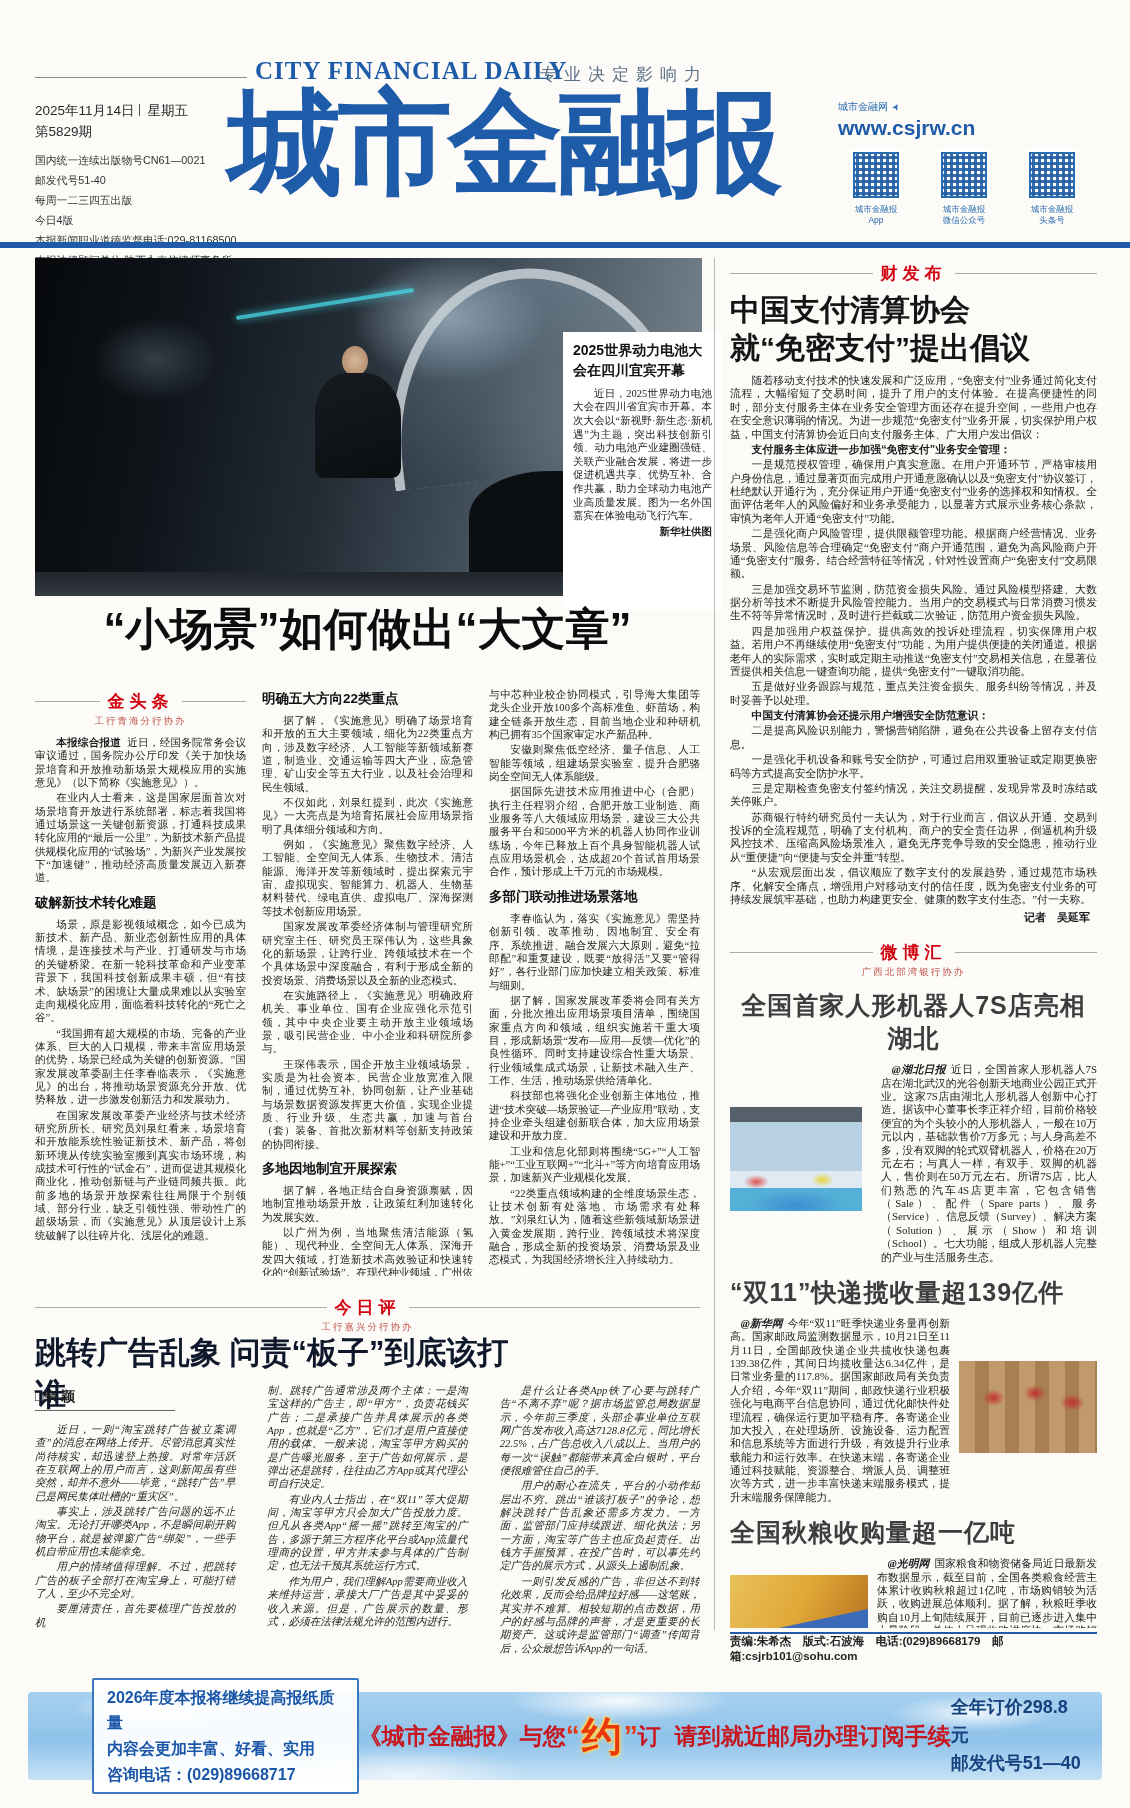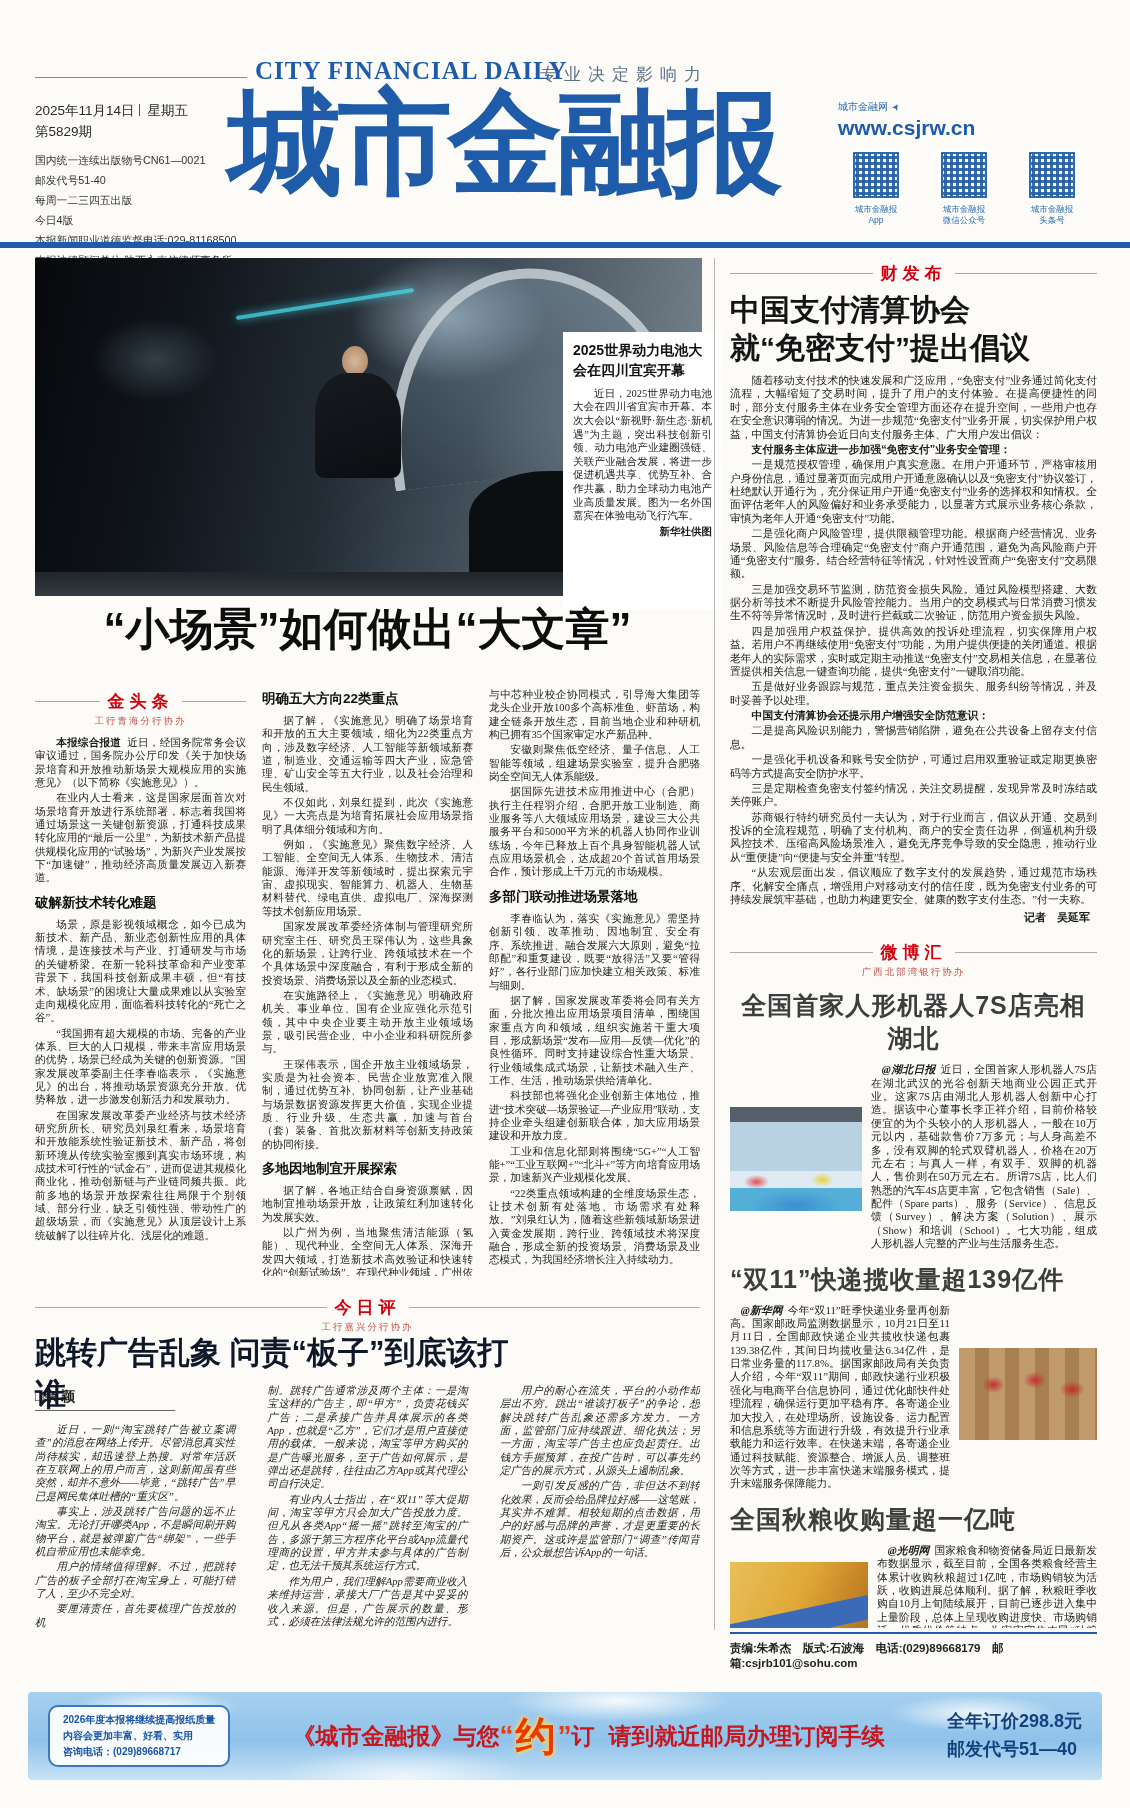--- a/index.html
+++ b/index.html
@@ -89,30 +89,30 @@
       radial-gradient(16px 12px at 25% 40%, #c03030, transparent 70%),
       radial-gradient(16px 12px at 55% 35%, #c03030, transparent 70%),
       radial-gradient(18px 12px at 82% 45%, #c03030, transparent 70%),
       repeating-linear-gradient(90deg, #c09a6a 0 16px, #a87f50 16px 30px),
       linear-gradient(#5a5248,#7a6450);}
   .wimg3{width:138px;height:108px;margin-top:18px;background:
       linear-gradient(115deg, #e8c05a 0%, #e0a838 45%, #c88828 70%, #a86820 100%),
       #d09830;position:relative;overflow:hidden;}
   .wimg3::before{content:"";position:absolute;left:-10%;top:45%;width:120%;height:22%;background:#3a6ab8;transform:rotate(-12deg);}
   .wimg3::after{content:"";position:absolute;left:0;bottom:0;width:100%;height:14%;background:#a84030;}
-  .redit{position:absolute;left:730px;top:1632px;width:367px;border-top:2px solid #1e5ba9;padding-top:7px;font-size:11.5px;font-weight:bold;color:#222;font-family:"Liberation Sans","DejaVu Sans",sans-serif;}
+  .redit{position:absolute;left:730px;top:1632px;width:367px;border-top:2px solid #1e5ba9;font-size:11.5px;font-weight:bold;color:#222;font-family:"Liberation Sans","DejaVu Sans",sans-serif;}
 
   
   .banner{position:absolute;left:28px;top:1692px;width:1074px;height:88px;border-radius:4px;display:flex;align-items:center;justify-content:space-between;padding:0 20px;box-sizing:border-box;background:
       radial-gradient(120px 26px at 12% 18%, rgba(255,255,255,.95), transparent 70%),
       radial-gradient(160px 30px at 55% 10%, rgba(255,255,255,.9), transparent 70%),
       radial-gradient(120px 26px at 88% 24%, rgba(255,255,255,.85), transparent 70%),
       radial-gradient(180px 40px at 35% 95%, rgba(255,255,255,.7), transparent 70%),
       linear-gradient(180deg,#a6d0ef 0%,#8fc2ea 55%,#c6e2f5 100%);}
-  .bn-left{background:rgba(255,255,255,.93);border:2px solid #3a78c0;border-radius:10px;padding:5px 13px;color:#1a56a8;font-size:10px;font-weight:bold;line-height:1.6;font-family:"Liberation Sans","DejaVu Sans",sans-serif;}
+  .bn-left{background:rgba(255,255,255,.93);border:2px solid #3a78c0;border-radius:2px;padding:5px 13px;color:#1a56a8;font-size:16px;font-weight:bold;line-height:1.6;font-family:"Liberation Sans","DejaVu Sans",sans-serif;margin-left:44px;}
   .bn-center{color:#c8161e;font-size:23px;font-weight:900;font-family:"Liberation Sans","DejaVu Sans",sans-serif;display:flex;align-items:center;white-space:nowrap;}
   .bn-yue{font-size:40px;color:#e8380d;margin:0 2px;text-shadow:1px 1px 0 #ffd34d,-1px -1px 0 #ffd34d,0 0 6px #ffe28a;}
   .bn-q{font-size:28px;color:#e8380d;}
   .bn-post{margin-left:14px;}
   .bn-right{color:#15417e;font-size:18px;font-weight:bold;line-height:1.55;text-align:left;font-family:"Liberation Sans","DejaVu Sans",sans-serif;}
 </style>
 </head>
 <body>
 
 <div id="page">
@@ -244,20 +244,21 @@
       <p class="p">事实上，涉及跳转广告问题的远不止淘宝。无论打开哪类App，不是瞬间刷开购物平台，就是被弹窗广告“绑架”，一些手机自带应用也未能幸免。</p>
       <p class="p">用户的情绪值得理解。不过，把跳转广告的板子全部打在淘宝身上，可能打错了人，至少不完全对。</p>
       <p class="p">要厘清责任，首先要梳理广告投放的机</p>
     </div>
     <div class="col">
       <p class="p" style="text-indent:0;">制。跳转广告通常涉及两个主体：一是淘宝这样的广告主，即“甲方”，负责花钱买广告；二是承接广告并具体展示的各类App，也就是“乙方”，它们才是用户直接使用的载体。一般来说，淘宝等甲方购买的是广告曝光服务，至于广告如何展示，是弹出还是跳转，往往由乙方App或其代理公司自行决定。</p>
       <p class="p">有业内人士指出，在“双11”等大促期间，淘宝等甲方只会加大广告投放力度。但凡从各类App“摇一摇”跳转至淘宝的广告，多源于第三方程序化平台或App流量代理商的设置，甲方并未参与具体的广告制定，也无法干预其系统运行方式。</p>
       <p class="p">作为用户，我们理解App需要商业收入来维持运营，承接大厂广告是其中妥妥的收入来源。但是，广告展示的数量、形式，必须在法律法规允许的范围内进行。</p>
     </div>
     <div class="col">
+      <p class="p">是什么让各类App铁了心要与跳转广告“不离不弃”呢？据市场监管总局数据显示，今年前三季度，头部企事业单位互联网广告发布收入高达7128.8亿元，同比增长22.5%，占广告总收入八成以上。当用户的每一次“误触”都能带来真金白银时，平台便很难管住自己的手。</p>
       <p class="p">用户的耐心在流失，平台的小动作却层出不穷。跳出“谁该打板子”的争论，想解决跳转广告乱象还需多方发力。一方面，监管部门应持续跟进、细化执法；另一方面，淘宝等广告主也应负起责任。出钱方手握预算，在投广告时，可以事先约定广告的展示方式，从源头上遏制乱象。</p>
       <p class="p">一则引发反感的广告，非但达不到转化效果，反而会给品牌拉好感——这笔账，其实并不难算。相较短期的点击数据，用户的好感与品牌的声誉，才是更重要的长期资产。这或许是监管部门“调查”传闻背后，公众最想告诉App的一句话。</p>
     </div>
   </div>
 
   <div class="vdiv"></div>
 
   <div class="rcol">
     <div class="badge-row">
       <span class="bline"></span>
@@ -287,21 +288,21 @@
       <span class="bline"></span>
       <span class="badge">微博汇</span>
       <span class="bline"></span>
     </div>
     <div class="badge-sub">广西北部湾银行协办</div>
 
     <div class="w-head center">全国首家人形机器人7S店亮相湖北</div>
     <div class="witem">
       <div class="wimg wimg1"></div>
       <div class="wtext">
-        <p class="rp" style="text-indent:1em;"><b class="wsrc">@湖北日报</b><span>近日，全国首家人形机器人7S店在湖北武汉的光谷创新天地商业公园正式开业。这家7S店由湖北人形机器人创新中心打造。据该中心董事长李正祥介绍，目前价格较便宜的为个头较小的人形机器人，一般在10万元以内，基础款售价7万多元；与人身高差不多，没有双脚的轮式双臂机器人，价格在20万元左右；与真人一样，有双手、双脚的机器人，售价则在50万元左右。所谓7S店，比人们熟悉的汽车4S店更丰富，它包含销售（Sale）、配件（Spare parts）、服务（Service）、信息反馈（Survey）、解决方案（Solution）、展示（Show）和培训（School）。七大功能，组成人形机器人完整的产业与生活服务生态。</span></p>
+        <p class="rp" style="text-indent:1em;margin-left:10px;"><b class="wsrc">@湖北日报</b><span>近日，全国首家人形机器人7S店在湖北武汉的光谷创新天地商业公园正式开业。这家7S店由湖北人形机器人创新中心打造。据该中心董事长李正祥介绍，目前价格较便宜的为个头较小的人形机器人，一般在10万元以内，基础款售价7万多元；与人身高差不多，没有双脚的轮式双臂机器人，价格在20万元左右；与真人一样，有双手、双脚的机器人，售价则在50万元左右。所谓7S店，比人们熟悉的汽车4S店更丰富，它包含销售（Sale）、配件（Spare parts）、服务（Service）、信息反馈（Survey）、解决方案（Solution）、展示（Show）和培训（School）。七大功能，组成人形机器人完整的产业与生活服务生态。</span></p>
       </div>
     </div>
 
     <div class="w-head">“双11”快递揽收量超139亿件</div>
     <div class="witem">
       <div class="wtext">
         <p class="rp" style="text-indent:1em;"><b class="wsrc">@新华网</b><span>今年“双11”旺季快递业务量再创新高。国家邮政局监测数据显示，10月21日至11月11日，全国邮政快递企业共揽收快递包裹139.38亿件，其间日均揽收量达6.34亿件，是日常业务量的117.8%。据国家邮政局有关负责人介绍，今年“双11”期间，邮政快递行业积极强化与电商平台信息协同，通过优化邮快件处理流程，确保运行更加平稳有序。各寄递企业加大投入，在处理场所、设施设备、运力配置和信息系统等方面进行升级，有效提升行业承载能力和运行效率。在快递末端，各寄递企业通过科技赋能、资源整合、增派人员、调整班次等方式，进一步丰富快递末端服务模式，提升末端服务保障能力。</span></p>
       </div>
       <div class="wimg wimg2"></div>
     </div>

